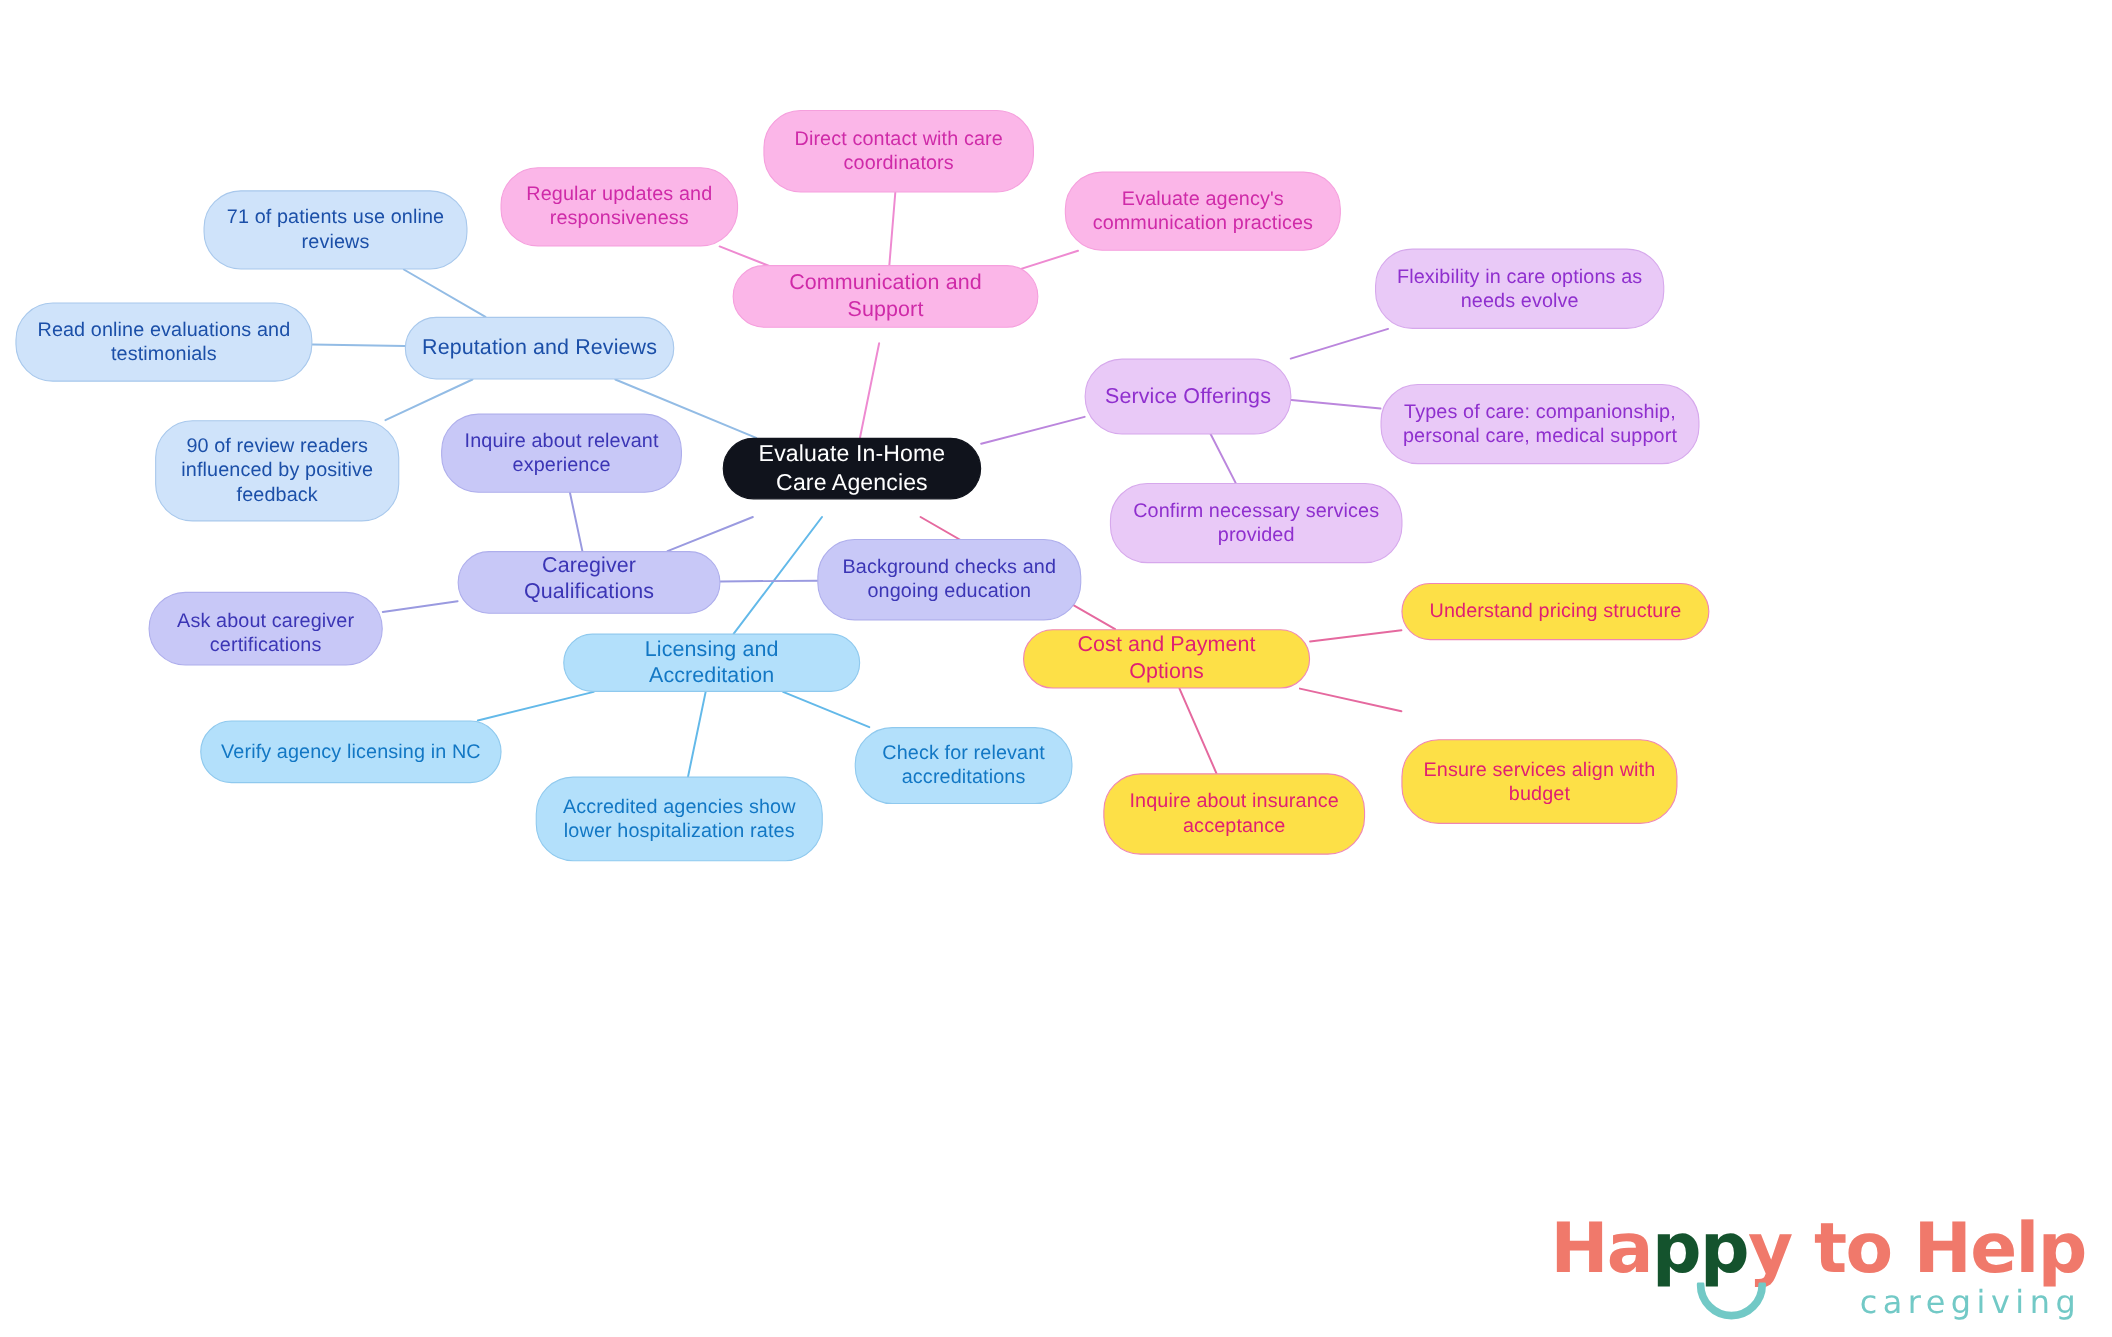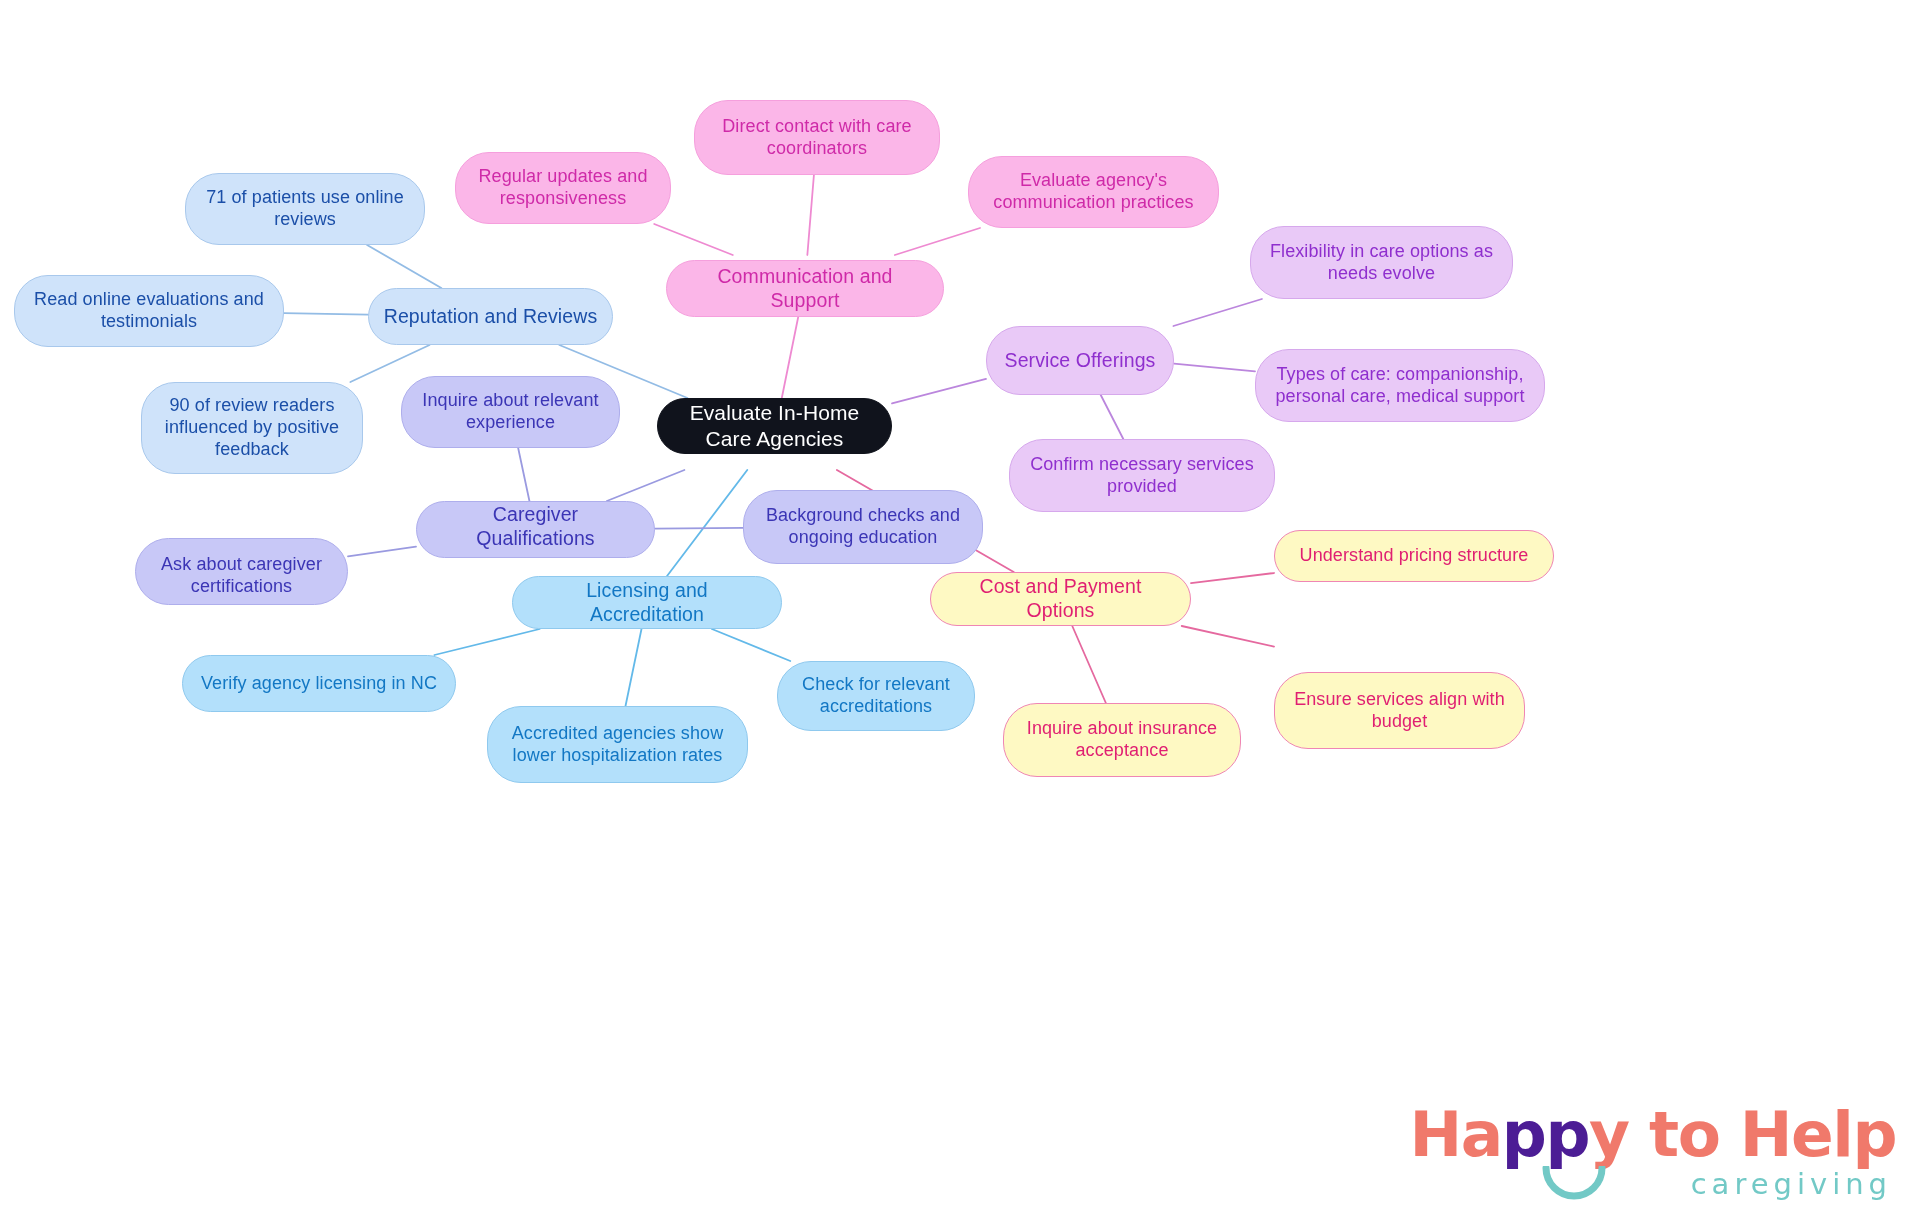--- a/index.html
+++ b/index.html
@@ -81,21 +81,21 @@
     background: #c8c8f7;
     border-color: #aeaeec;
     color: #3b35b5;
   }
   .node.b-licensing {
     background: #b3e0fb;
     border-color: #8fc9ee;
     color: #1277c4;
   }
   .node.b-cost {
-    background: #fef9c3;
+    background: #fde047;
     border-color: #ef86b4;
     color: #e01f72;
   }
 
   .size-branch { font-size: 19.5px; }
   .size-leaf   { font-size: 18px; }
 
   
   #logo {
     position: absolute;
@@ -108,21 +108,21 @@
   #logo .wordmark {
     font-family: "DejaVu Sans", sans-serif;
     font-weight: 700;
     font-size: 63px;
     line-height: 0.96;
     color: #f0796b;
     letter-spacing: -1.5px;
     white-space: nowrap;
     position: relative;
   }
-  #logo .teal-pp { color: #4c1d95; text-align: center; }
+  #logo .teal-pp { color: #14532d; text-align: center; }
   #logo .smile-wrap {
     position: absolute;
     left: 132px;
     top: 44px;
     width: 64px;
     height: 34px;
   }
   #logo .tagline {
     font-family: "DejaVu Sans", sans-serif;
     font-size: 29px;
@@ -172,21 +172,21 @@
       </div>
       <div class="node b-reputation size-leaf" style="left: 185px; top: 173px; width: 240px; height: 72px;">
         <span class="label">71 of patients use online reviews</span>
       </div>
       <div class="node b-reputation size-leaf" style="left: 14px; top: 275px; width: 270px; height: 72px;">
         <span class="label">Read online evaluations and testimonials</span>
       </div>
       <div class="node b-reputation size-leaf" style="left: 141px; top: 382px; width: 222px; height: 92px;">
         <span class="label">90 of review readers influenced by positive feedback</span>
       </div>
-      <div class="node b-communication size-branch" style="left: 666px; top: 260px; width: 278px; height: 57px;">
+      <div class="node b-communication size-branch" style="left: 666px; top: 241px; width: 278px; height: 57px;">
         <span class="label">Communication and Support</span>
       </div>
       <div class="node b-communication size-leaf" style="left: 694px; top: 100px; width: 246px; height: 75px;">
         <span class="label">Direct contact with care coordinators</span>
       </div>
       <div class="node b-communication size-leaf" style="left: 455px; top: 152px; width: 216px; height: 72px;">
         <span class="label">Regular updates and responsiveness</span>
       </div>
       <div class="node b-communication size-leaf" style="left: 968px; top: 156px; width: 251px; height: 72px;">
         <span class="label">Evaluate agency's communication practices</span>

